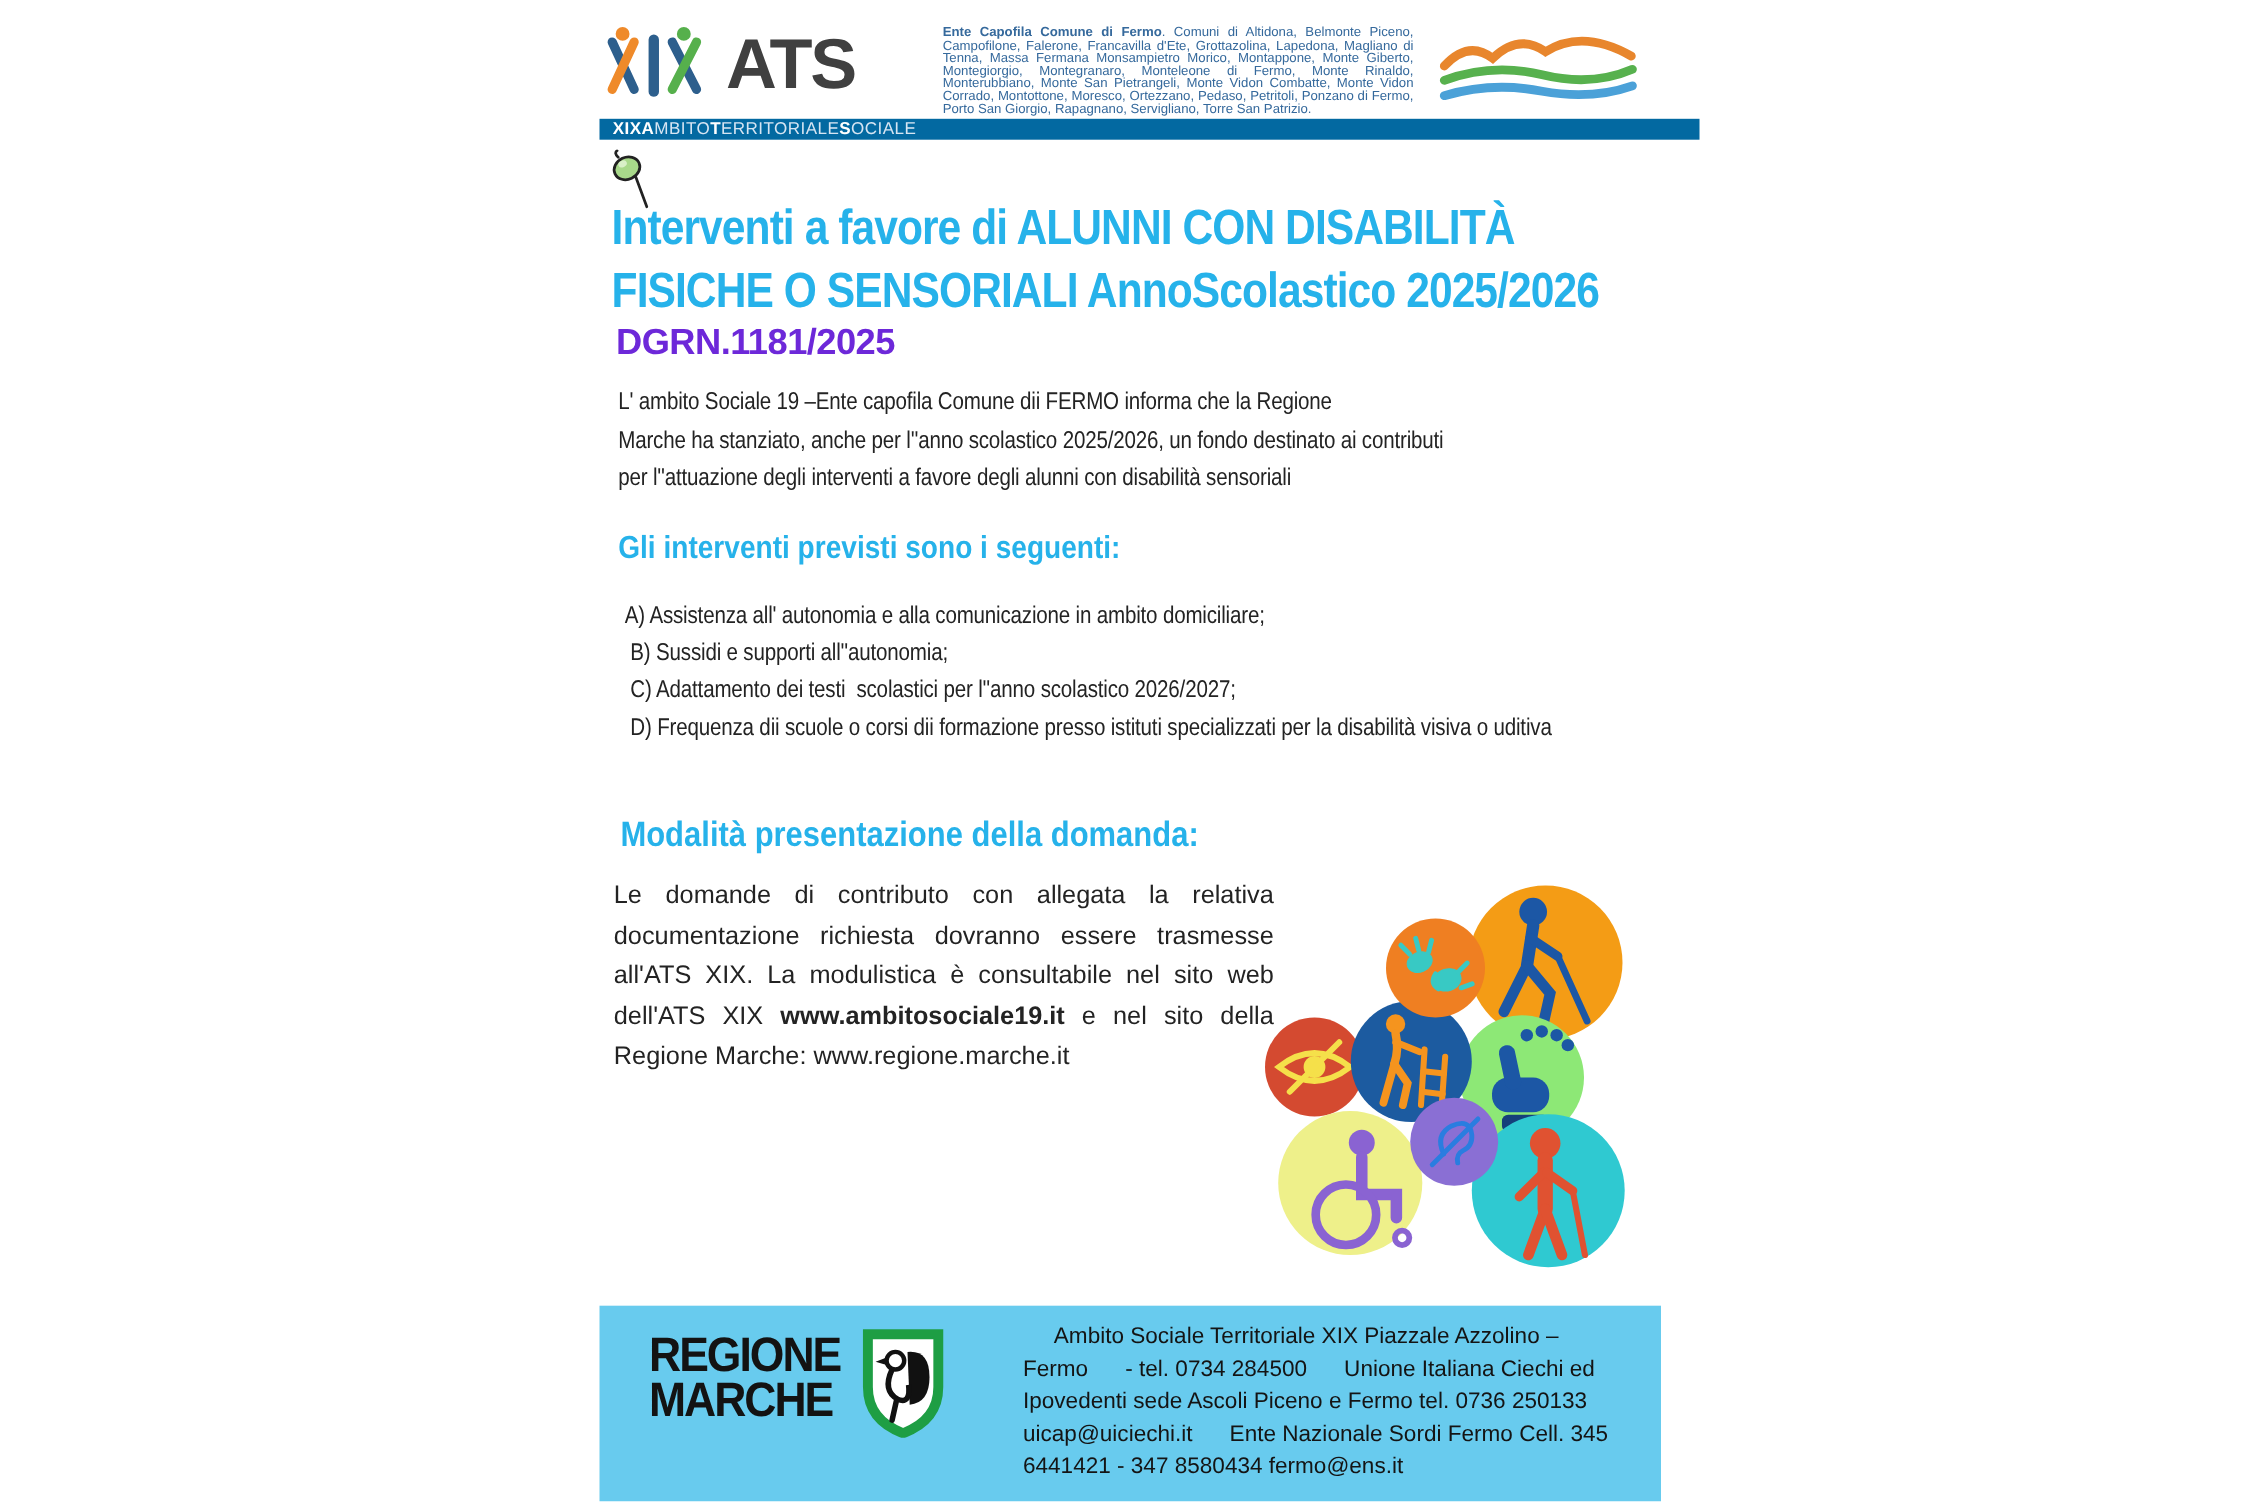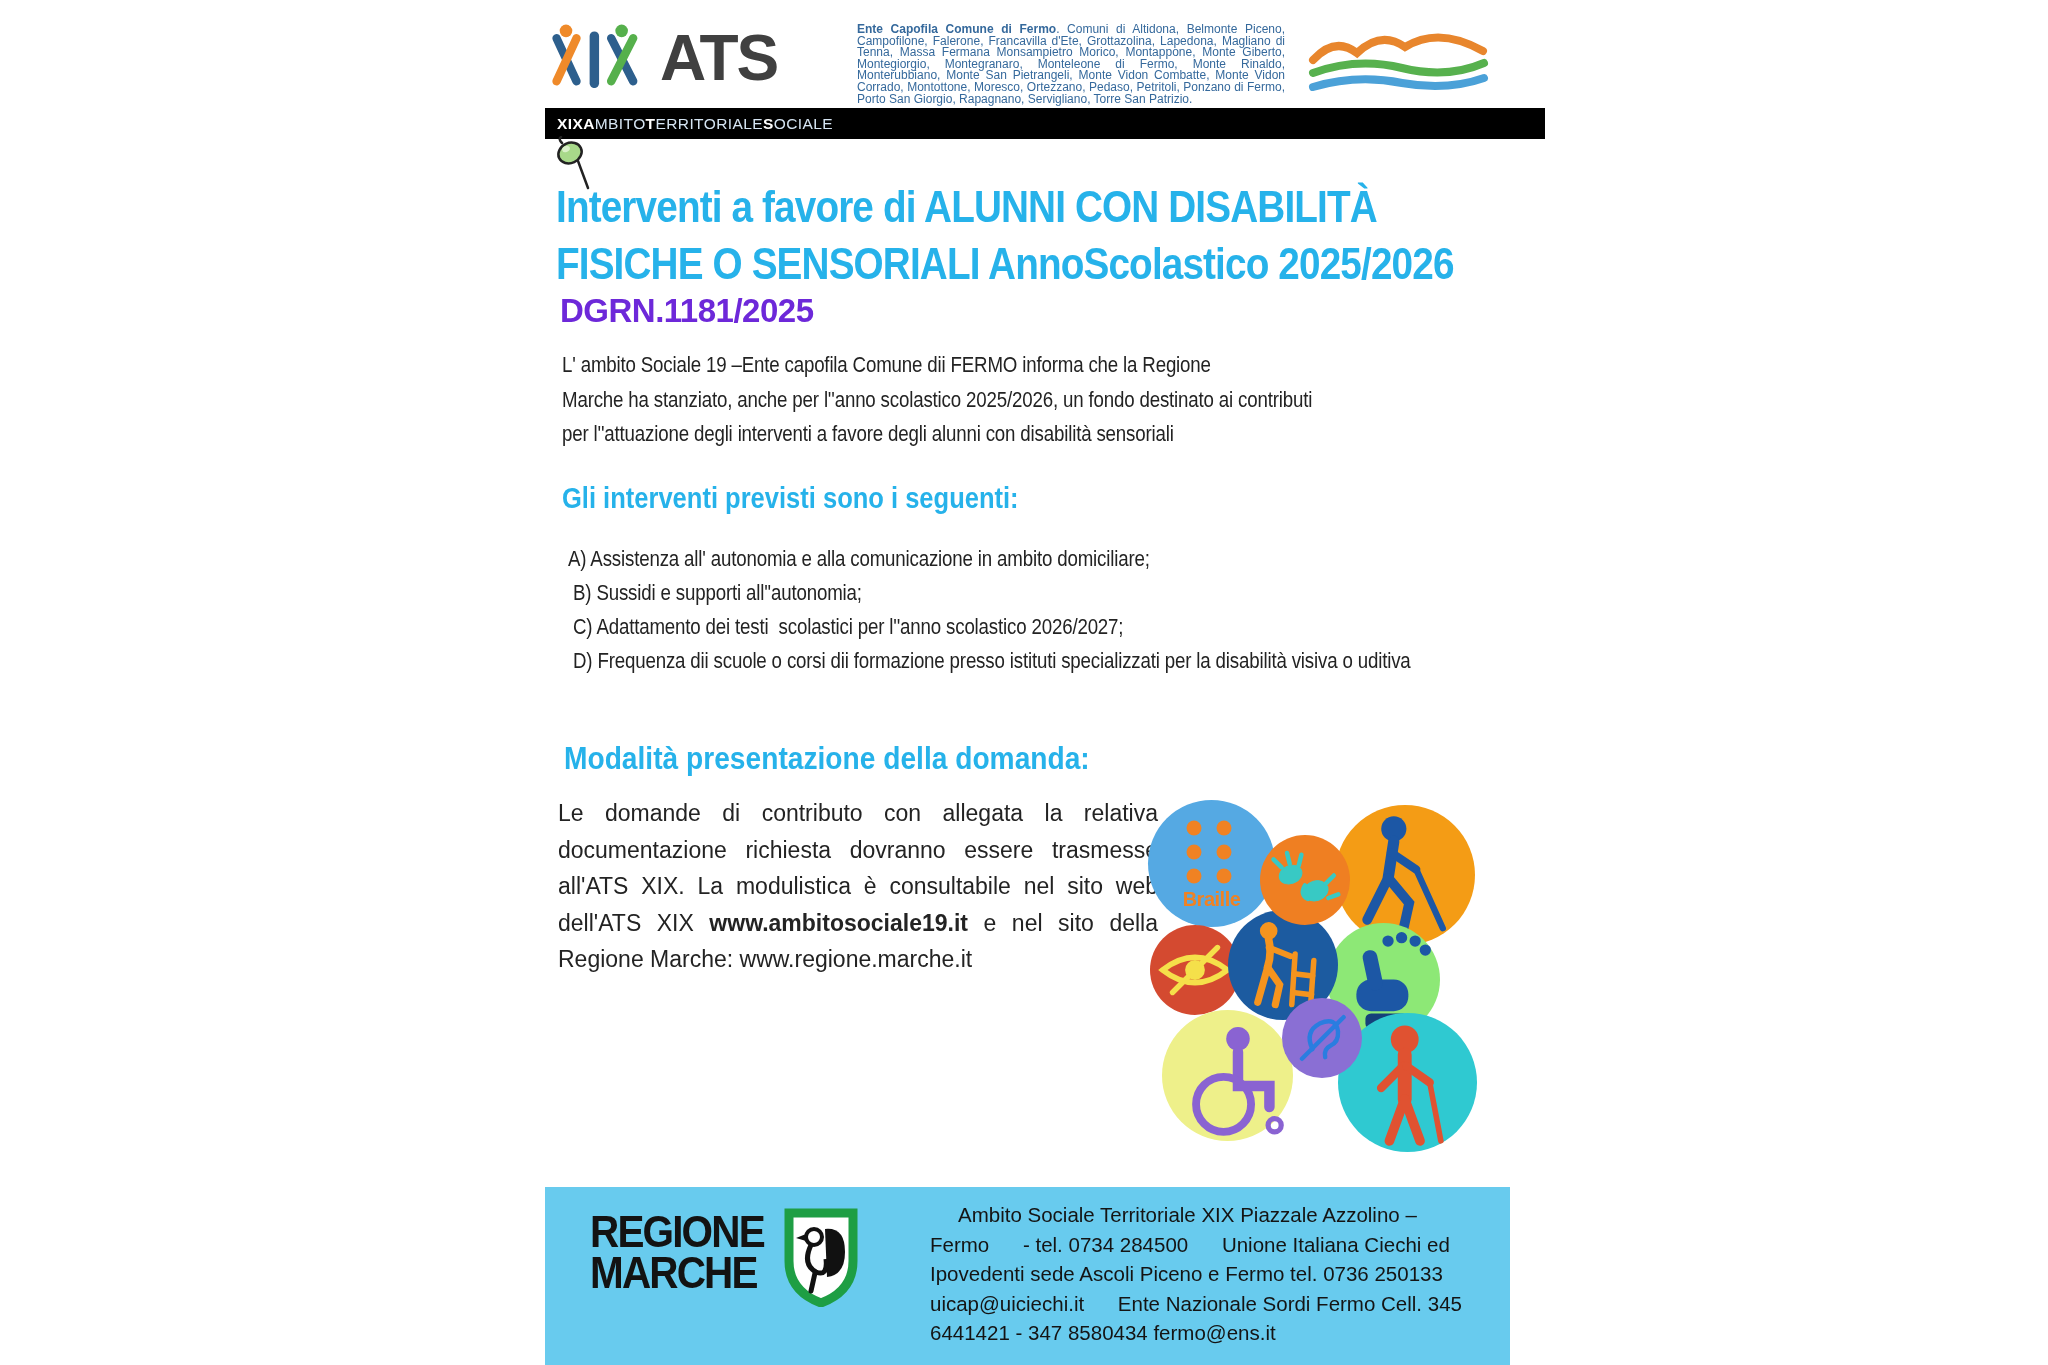--- a/index.html
+++ b/index.html
@@ -4,21 +4,21 @@
 <style>
   html,body{margin:0;padding:0;background:#fff;}
   .canvas{position:relative;width:2048px;height:1365px;background:#ffffff;overflow:hidden;
           font-family:"Liberation Sans", sans-serif;color:#1d1d1d;}
   .abs{position:absolute;}
 
   
   .ats-word{font-size:64px;font-weight:700;letter-spacing:-2px;color:#404040;line-height:1;}
   .muni{width:428px;font-size:12px;line-height:11.6px;color:#35699c;text-align:justify;}
   .muni b{font-weight:700;}
-  .blue-bar{width:1000px;height:31px;background:#000000;display:flex;align-items:center;
+  .blue-bar{width:1000px;height:19px;background:#0369a1;display:flex;align-items:center;
             padding-left:12px;box-sizing:border-box;font-size:15.5px;letter-spacing:.4px;}
   .blue-bar .bseg-b{font-weight:800;color:#ffffff;}
   .blue-bar .bseg-n{font-weight:400;color:#d6e5f3;}
 
   
   .title{width:1160px;font-size:45px;line-height:57px;font-weight:800;color:#26b2ea;
          letter-spacing:-1px;white-space:pre-line;transform:scaleX(.86);transform-origin:left top;}
   .dgr{font-size:33px;font-weight:800;color:#6d28d9;letter-spacing:-.5px;}
   .body-block{font-size:22px;line-height:34.5px;color:#232323;letter-spacing:-.2px;
               transform:scaleX(.85);transform-origin:left top;}
@@ -113,33 +113,20 @@
     <div> C) Adattamento dei testi  scolastici per l''anno scolastico 2026/2027;</div>
     <div> D) Frequenza dii scuole o corsi dii formazione presso istituti specializzati per la disabilità visiva o uditiva</div>
   </div>
 
   <div class="abs h-cyan h-domanda" style="left:564px;top:740px">Modalità presentazione della domanda:</div>
 
   <div class="abs domanda" style="left:558px;top:795px"><span class="bseg-n"> Le domande di contributo con allegata la relativa documentazione richiesta dovranno essere trasmesse all'ATS XIX. La modulistica è consultabile nel sito web dell'ATS XIX </span><span class="bseg-b">www.ambitosociale19.it</span><span class="bseg-n"> e nel sito della Regione Marche: www.regione.marche.it</span></div>
 
   <div class="abs cluster" style="left:1140px;top:788px">
 
-    <div class="circle" style="left:8px;top:12px;width:127px;height:127px;background:#55a9e3;z-index:1">
-      <svg class="braille-dots" viewBox="0 0 127 127">
-        <g fill="#f08223">
-          <circle cx="46" cy="28" r="7.5"></circle>
-            <circle cx="76" cy="28" r="7.5"></circle>
-          <circle cx="46" cy="52" r="7.5"></circle>
-            <circle cx="76" cy="52" r="7.5"></circle>
-          <circle cx="46" cy="76" r="7.5"></circle>
-            <circle cx="76" cy="76" r="7.5"></circle>
-        </g>
-      </svg>
-      <div class="braille-label">Braille</div>
-    </div>
 
     <div class="circle" style="left:195px;top:17px;width:140px;height:140px;background:#f49c15;z-index:1">
       <svg viewBox="0 0 100 100">
         <circle cx="42" cy="17" r="9" fill="#1c57a5"></circle>
         <g stroke="#1c57a5" fill="none" stroke-linecap="round">
           <path d="M42,26 L38,52" stroke-width="8"></path>
           <path d="M40,34 L58,46" stroke-width="6"></path>
           <path d="M58,46 L77,88" stroke-width="4.5"></path>
           <path d="M38,52 L23,82" stroke-width="7"></path>
           <path d="M38,52 L53,70 L49,88" stroke-width="7"></path>

